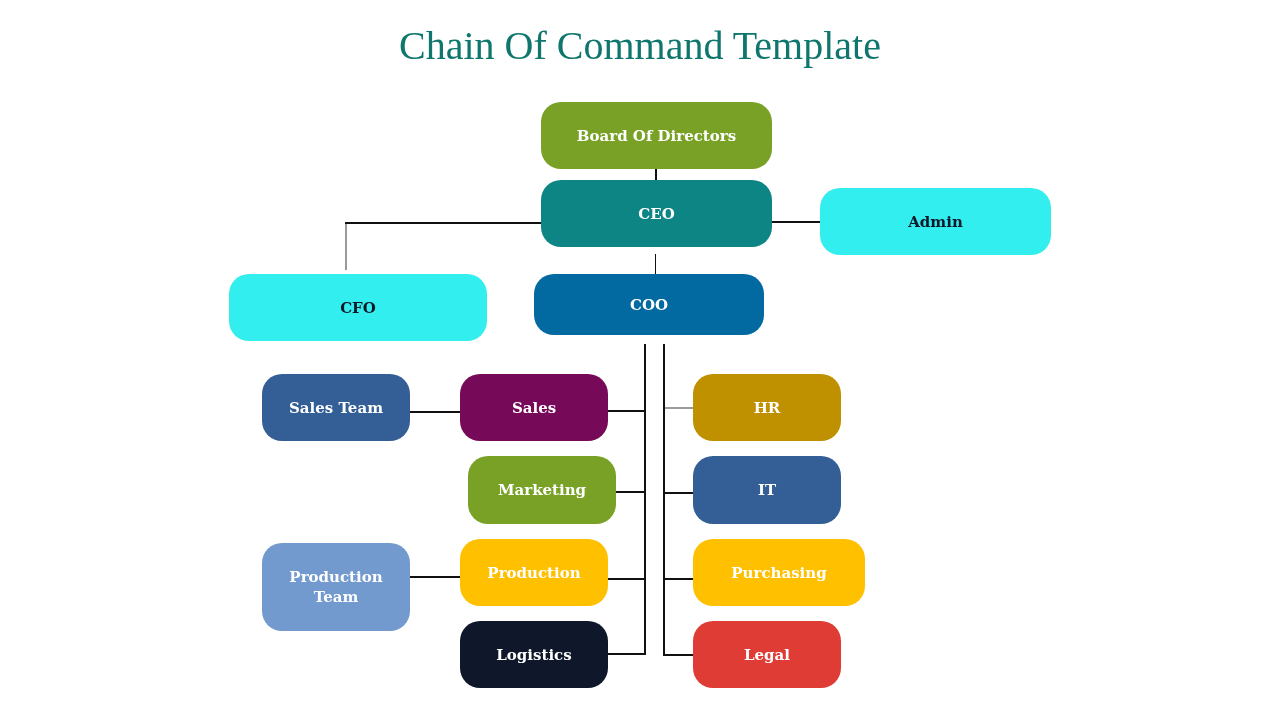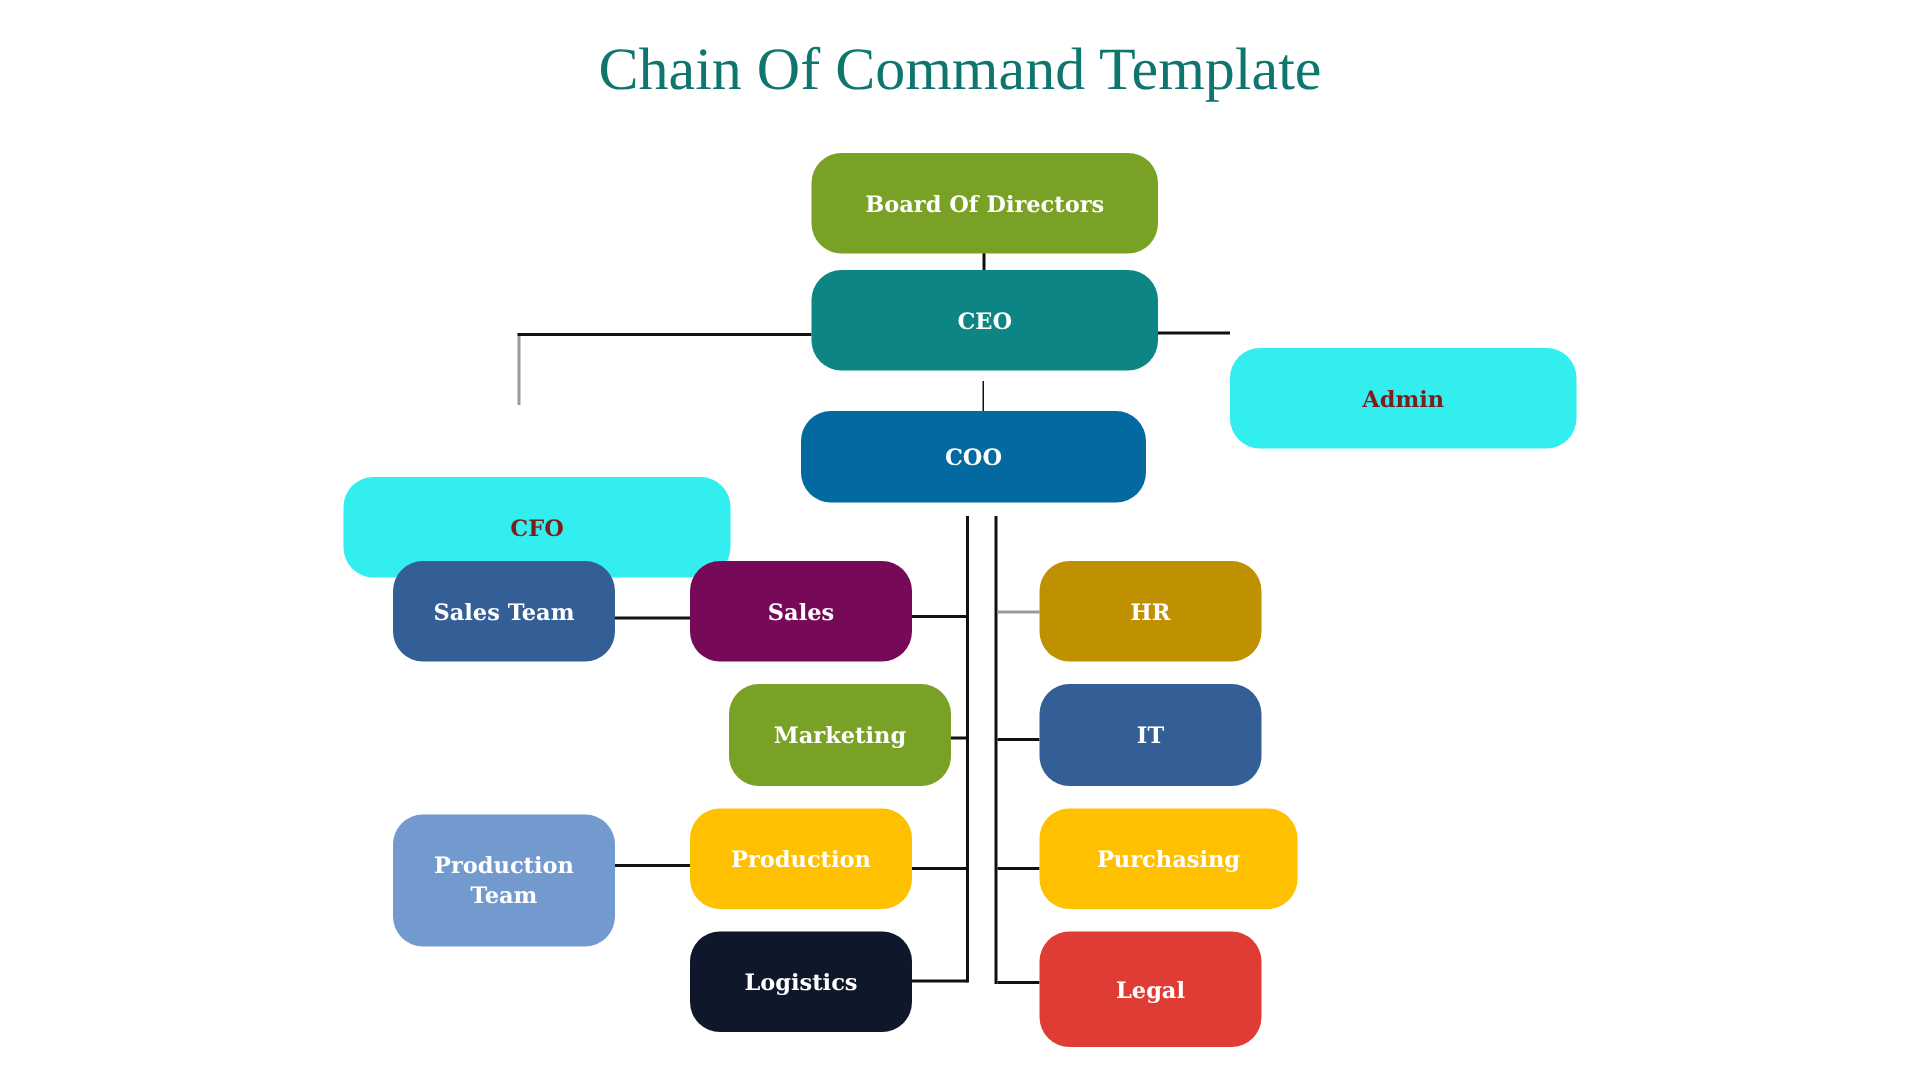--- a/index.html
+++ b/index.html
@@ -1,19 +1,19 @@
 <!DOCTYPE html>
 <html><head>
 <meta charset="utf-8">
 <style>
   html,body{margin:0;padding:0;background:#ffffff;}
   body{width:1280px;height:720px;position:relative;overflow:hidden;font-family:"DejaVu Serif","Liberation Serif",serif;}
   .title{position:absolute;left:0;top:22px;width:1280px;text-align:center;font-family:"Liberation Serif","DejaVu Serif",serif;font-size:40px;color:#0f766e;}
   .box{position:absolute;border-radius:20px;display:flex;align-items:center;justify-content:center;text-align:center;font-weight:bold;font-size:15px;line-height:20px;color:#fff;box-sizing:border-box;}
-  .dark{color:#7f1d1d;margin-top:44px;}
+  .dark{color:#0f172a;}
   .ln{position:absolute;background:#111;}
   .gr{background:#9a9a9a;}
 </style>
 </head>
 <body>
 
 <div class="title">Chain Of Command Template</div>
 
 <div class="ln" style="left:655px;top:168px;width:2px;height:20px;"></div>
 <div class="ln" style="left:345px;top:222px;width:196px;height:2px;"></div>
@@ -38,21 +38,21 @@
 <div class="ln" style="left:410px;top:576px;width:50px;height:2px;"></div>
 
 <div class="box" style="left:541px;top:102px;width:231px;height:67px;background:#78a126;">Board Of Directors</div>
 <div class="box" style="left:541px;top:180px;width:231px;height:67px;background:#0d8585;">CEO</div>
 <div class="box dark" style="left:820px;top:188px;width:231px;height:67px;background:#33eeee;">Admin</div>
 <div class="box dark" style="left:229px;top:274px;width:258px;height:67px;background:#33eeee;">CFO</div>
 <div class="box" style="left:534px;top:274px;width:230px;height:61px;background:#0369a1;">COO</div>
 
 <div class="box" style="left:262px;top:374px;width:148px;height:67px;background:#335f96;">Sales Team</div>
 <div class="box" style="left:460px;top:374px;width:148px;height:67px;background:#760a58;">Sales</div>
-<div class="box" style="left:486px;top:456px;width:148px;height:68px;background:#78a126;">Marketing</div>
+<div class="box" style="left:468px;top:456px;width:148px;height:68px;background:#78a126;">Marketing</div>
 <div class="box" style="left:262px;top:543px;width:148px;height:88px;background:#729acf;padding:0 20px;">Production Team</div>
 <div class="box" style="left:460px;top:539px;width:148px;height:67px;background:#ffc000;">Production</div>
 <div class="box" style="left:460px;top:621px;width:148px;height:67px;background:#0f172a;">Logistics</div>
 
 <div class="box" style="left:693px;top:374px;width:148px;height:67px;background:#bf9000;">HR</div>
 <div class="box" style="left:693px;top:456px;width:148px;height:68px;background:#335f96;">IT</div>
 <div class="box" style="left:693px;top:539px;width:172px;height:67px;background:#ffc000;">Purchasing</div>
-<div class="box" style="left:693px;top:621px;width:148px;height:77px;background:#e03c36;">Legal</div>
+<div class="box" style="left:693px;top:621px;width:148px;height:67px;background:#e03c36;">Legal</div>
 
 </body></html>

